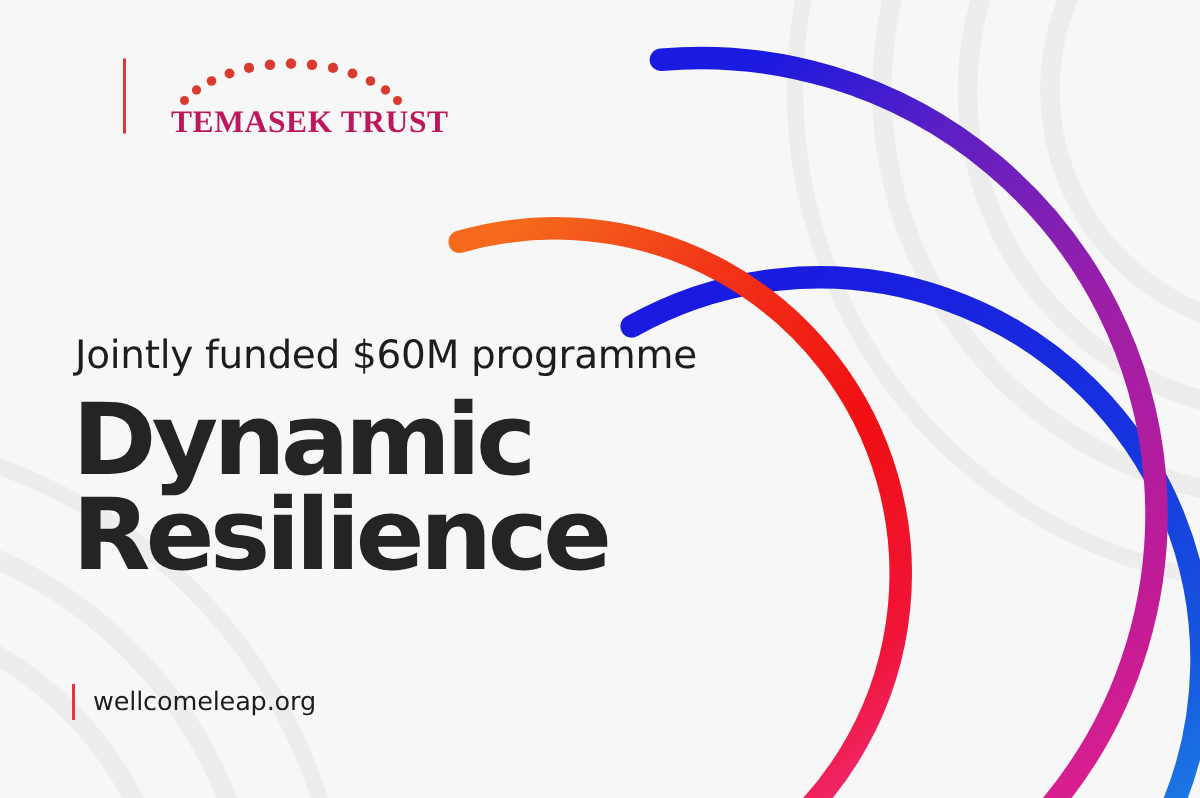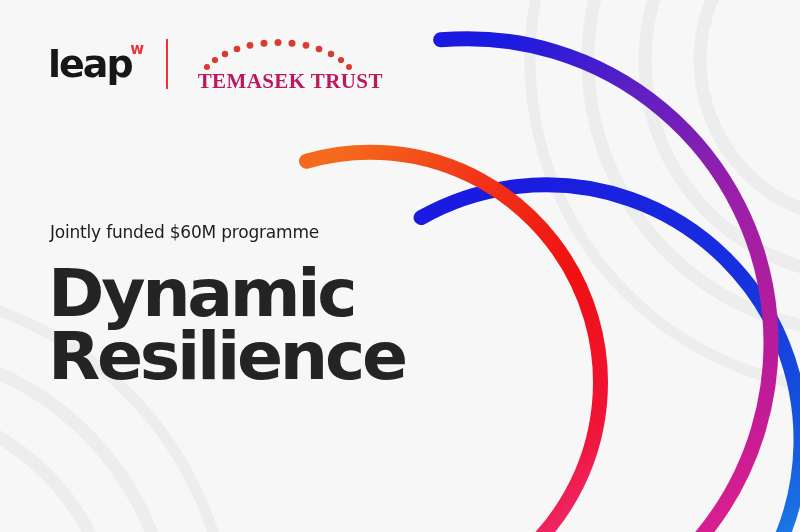--- a/index.html
+++ b/index.html
@@ -119,21 +119,21 @@
   }
   .tm-temasek { color: #be185d; margin-top: 33px; }
   .tm-trust   { color: #be185d; }
 
   
   .eyebrow {
     position: absolute;
     left: 50px;
     top: 222px;
     font-family: "DejaVu Sans", sans-serif;
-    font-size: 17px;
+    font-size: 26px;
     font-weight: 400;
     color: #1d1d1f;
     letter-spacing: -0.2px;
     white-space: nowrap;
   }
 
   
   .headline {
     position: absolute;
     left: 48px;
@@ -224,23 +224,20 @@
       <path d="M 440.6 39.8 A 226 226 0 1 1 493.2 645.7" stroke="url(#gradPurple)" stroke-width="15"></path>
 
       <path d="M 306.5 161.2 A 197 197 0 1 1 433.9 603.8" stroke="url(#gradRed)" stroke-width="15"></path>
     </g>
   </svg>
 
   <div id="content">
 
     <div class="logo-row">
 
-      <div class="leap-logo">
-        <span class="leap-word">leap</span><span class="leap-sup">w</span>
-      </div>
 
       <div class="logo-divider"></div>
 
       <div class="temasek-lockup">
         <svg class="temasek-dots" viewBox="0 0 176 34" aria-hidden="true">
           <g fill="#d93b30">
             <circle cx="9" cy="31.0" r="3.0"></circle>
             <circle cx="17" cy="24.0" r="3.1"></circle>
             <circle cx="27" cy="18.0" r="3.2"></circle>
             <circle cx="39" cy="13.0" r="3.3"></circle>
@@ -262,15 +259,19 @@
 
     </div>
 
     <div class="eyebrow">Jointly funded $60M programme</div>
 
     <div class="headline">
       <span class="headline-line">Dynamic</span>
       <span class="headline-line">Resilience</span>
     </div>
 
+    <div class="footer-url">
+      <div class="url-bar"></div>
+      <span class="url-text">wellcomeleap.org</span>
+    </div>
 
   </div>
 </div>
 
 </body></html>

